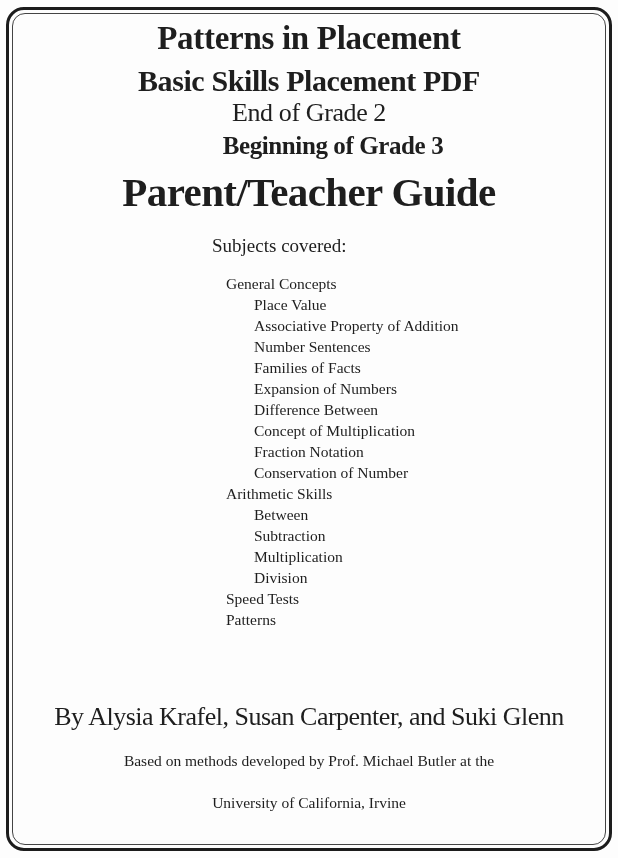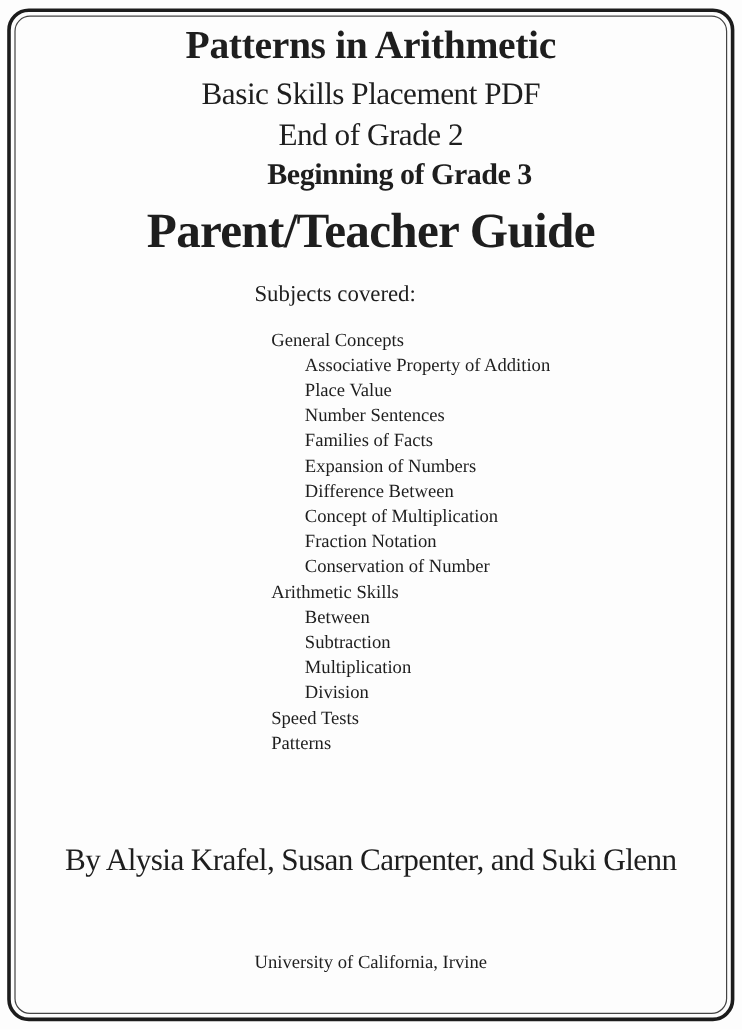--- a/index.html
+++ b/index.html
@@ -15,21 +15,21 @@
   .frame-outer {
     position: absolute; left: 6px; top: 7px; width: 600px; height: 838px;
     border: 3px solid #1c1c1c; border-radius: 18px;
   }
   .frame-inner {
     position: absolute; left: 12px; top: 13px; width: 592px; height: 830px;
     border: 1px solid #444; border-radius: 13px;
   }
   .center { position: absolute; left: 0; width: 618px; text-align: center; white-space: nowrap; }
   .t1 { top: 20px; font-size: 33px; font-weight: bold; letter-spacing: -0.3px; }
-  .t2 { top: 64px; font-size: 26px; font-weight: normal; letter-spacing: -0.4px; }
+  .t2 { top: 64px; font-size: 30px; font-weight: bold; letter-spacing: -0.4px; }
   .t3 { top: 98px; font-size: 26px; font-weight: normal; letter-spacing: -0.4px; }
   .t4 { top: 132px; font-size: 25px; font-weight: bold; letter-spacing: -0.4px; margin-left: 24px; }
   .t5 { top: 168px; font-size: 41px; font-weight: bold; letter-spacing: -0.6px; }
 
   .subjects { position: absolute; left: 211px; top: 234px; }
   .subjects-head { font-size: 19px; line-height: 24px; margin-left: 1px; }
   .subj-list { list-style: none; margin: 15px; padding: 0; }
   .subj-list li { font-size: 15.5px; line-height: 21px; height: 21px; white-space: nowrap; }
   .subj-list li.sub { padding-left: 28px; }
 
@@ -38,44 +38,45 @@
   .foot2 { top: 773px; font-size: 15.5px; }
   .foot3 { top: 794px; font-size: 15.5px; }
 </style>
 </head>
 <body>
 
 <div class="page">
   <div class="frame-outer"></div>
   <div class="frame-inner"></div>
 
-  <div class="center t1">Patterns in Arithmetic</div>
+  <div class="center t1">Patterns in Placement</div>
   <div class="center t2">Basic Skills Placement PDF</div>
   <div class="center t3">End of Grade 2</div>
   <div class="center t4">Beginning of Grade 3</div>
   <div class="center t5">Parent/Teacher Guide</div>
 
   <div class="subjects">
     <div class="subjects-head">Subjects covered:</div>
     <ul class="subj-list">
       <li>General Concepts</li>
+      <li class="sub">Place Value</li>
       <li class="sub">Associative Property of Addition</li>
-      <li class="sub">Place Value</li>
       <li class="sub">Number Sentences</li>
       <li class="sub">Families of Facts</li>
       <li class="sub">Expansion of Numbers</li>
       <li class="sub">Difference Between</li>
       <li class="sub">Concept of Multiplication</li>
       <li class="sub">Fraction Notation</li>
       <li class="sub">Conservation of Number</li>
       <li>Arithmetic Skills</li>
       <li class="sub">Between</li>
       <li class="sub">Subtraction</li>
       <li class="sub">Multiplication</li>
       <li class="sub">Division</li>
       <li>Speed Tests</li>
       <li>Patterns</li>
     </ul>
   </div>
 
   <div class="center authors">By Alysia Krafel, Susan Carpenter, and Suki Glenn</div>
+  <div class="center foot1">Based on methods developed by Prof. Michael Butler at the</div>
   <div class="center foot3">University of California, Irvine</div>
 </div>
 
 </body></html>

